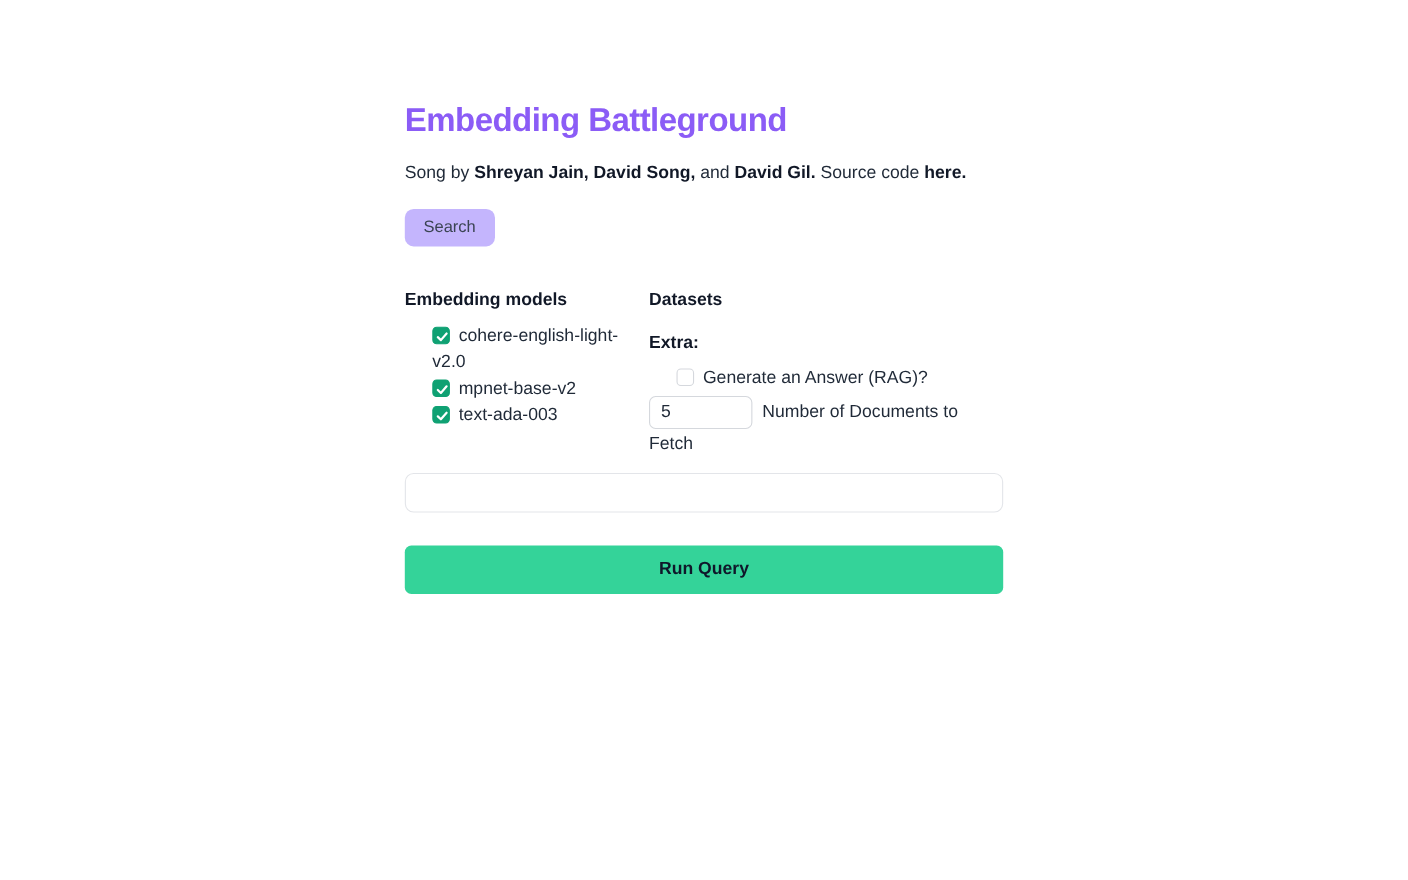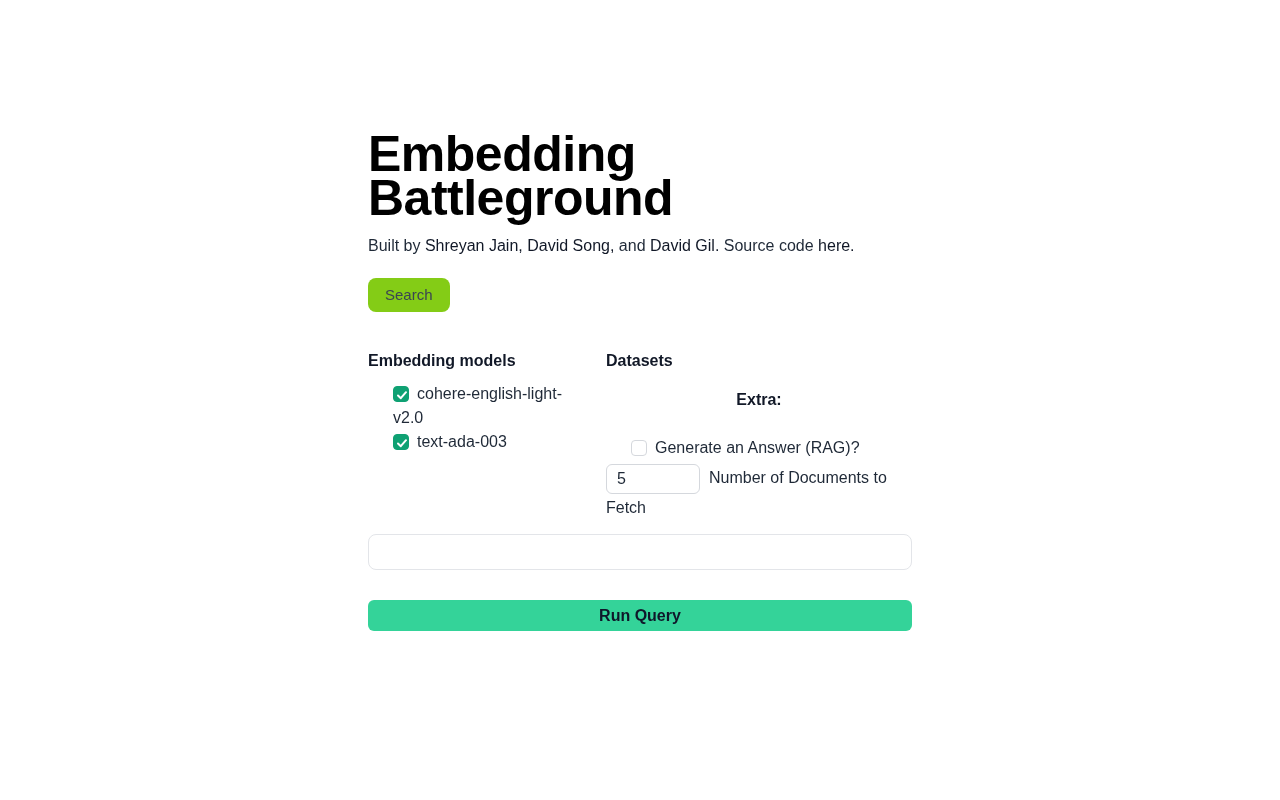--- a/index.html
+++ b/index.html
@@ -8,51 +8,50 @@
     font-family: "Liberation Sans", "DejaVu Sans", sans-serif;
     color: #1f2937;
     -webkit-font-smoothing: antialiased;
   }
   .container {
     width: 544px;
     margin: 0 auto;
     padding-top: 88px;
   }
   .page-title {
-    font-size: 50px;
+    font-size: 30px;
     font-weight: 700;
-    color: #000000;
+    color: #8b5cf6;
     letter-spacing: -0.5px;
     line-height: 44px;
-    margin-top: 44px;
   }
   .byline {
     margin-top: 14px;
     font-size: 16px;
     line-height: 24px;
     color: #1f2937;
   }
-  .byline b { font-weight: 400; color: #111827; margin-top: 44px; }
+  .byline b { font-weight: 700; color: #111827; margin-top: 44px; }
   .tab-bar { margin-top: 20px; }
   .tab {
     display: inline-block;
-    background: #84cc16;
+    background: #c4b5fd;
     color: #3b4453;
     border: none;
     border-radius: 8px;
     padding: 8px 17px;
     font-size: 15px;
     line-height: 18px;
     font-family: inherit;
     cursor: pointer;
   }
   .columns {
     margin-top: 37px;
     display: flex;
-    gap: 16px;
+    gap: 0;
   }
   .col-models {
     width: 222px;
     flex: none;
     padding-right: 20px;
   }
   .col-datasets { flex: 1; }
   .section-heading {
     font-size: 16px;
     font-weight: 700;
@@ -79,21 +78,21 @@
     margin-right: 8px;
     position: relative;
   }
   .cbx svg { display: none; position: absolute; top: 2px; left: 2px; }
   .cbx.checked {
     background: #0fa173;
     border-color: #0fa173;
   }
   .cbx.checked svg { display: block; }
   .extra-section { margin-top: 15px; }
-  .extra-heading { margin-bottom: 24px; text-align: center; }
+  .extra-heading { margin-bottom: 8px; }
   .numfetch {
     margin-top: 4px;
     font-size: 16px;
     line-height: 28px;
     color: #1f2937;
   }
   .num-input {
     display: inline-block;
     width: 94px;
     height: 30px;
@@ -121,54 +120,57 @@
     border-radius: 8px;
     padding: 0 12px;
     font-size: 15px;
     font-family: inherit;
     color: #1f2937;
     outline: none;
   }
   .run-button {
     margin-top: 30px;
     width: 100%;
-    height: 31px;
+    height: 44px;
     border: none;
     border-radius: 6px;
     background: #34d399;
     color: #0f172a;
     font-size: 16px;
     font-weight: 700;
     font-family: inherit;
     cursor: pointer;
   }
 </style>
 </head>
 <body>
 
 <div class="container">
 
   <h1 class="page-title">Embedding Battleground</h1>
 
-  <p class="byline"><span>Built by </span><b>Shreyan Jain,</b><span> </span><b>David Song,</b><span> and </span><b>David Gil.</b><span> Source code </span><b>here.</b></p>
+  <p class="byline"><span>Song by </span><b>Shreyan Jain,</b><span> </span><b>David Song,</b><span> and </span><b>David Gil.</b><span> Source code </span><b>here.</b></p>
 
   <div class="tab-bar">
     <button class="tab">Search</button>
   </div>
 
   <div class="columns">
 
     <div class="col-models">
       <div class="section-heading">Embedding models</div>
 
       <label class="check-item"><span class="cbx checked"><svg width="12" height="12" viewBox="0 0 12 12">
               <polyline points="2,6.5 4.8,9.2 10,3.2" fill="none" stroke="#ffffff" stroke-width="2" stroke-linecap="round" stroke-linejoin="round"></polyline>
             </svg></span><span>cohere-english-light-v2.0</span></label>
 
 
+      <label class="check-item"><span class="cbx checked"><svg width="12" height="12" viewBox="0 0 12 12">
+              <polyline points="2,6.5 4.8,9.2 10,3.2" fill="none" stroke="#ffffff" stroke-width="2" stroke-linecap="round" stroke-linejoin="round"></polyline>
+            </svg></span><span>mpnet-base-v2</span></label>
 
       <label class="check-item"><span class="cbx checked"><svg width="12" height="12" viewBox="0 0 12 12">
               <polyline points="2,6.5 4.8,9.2 10,3.2" fill="none" stroke="#ffffff" stroke-width="2" stroke-linecap="round" stroke-linejoin="round"></polyline>
             </svg></span><span>text-ada-003</span></label>
     </div>
 
     <div class="col-datasets">
       <div class="section-heading">Datasets</div>
 
 

